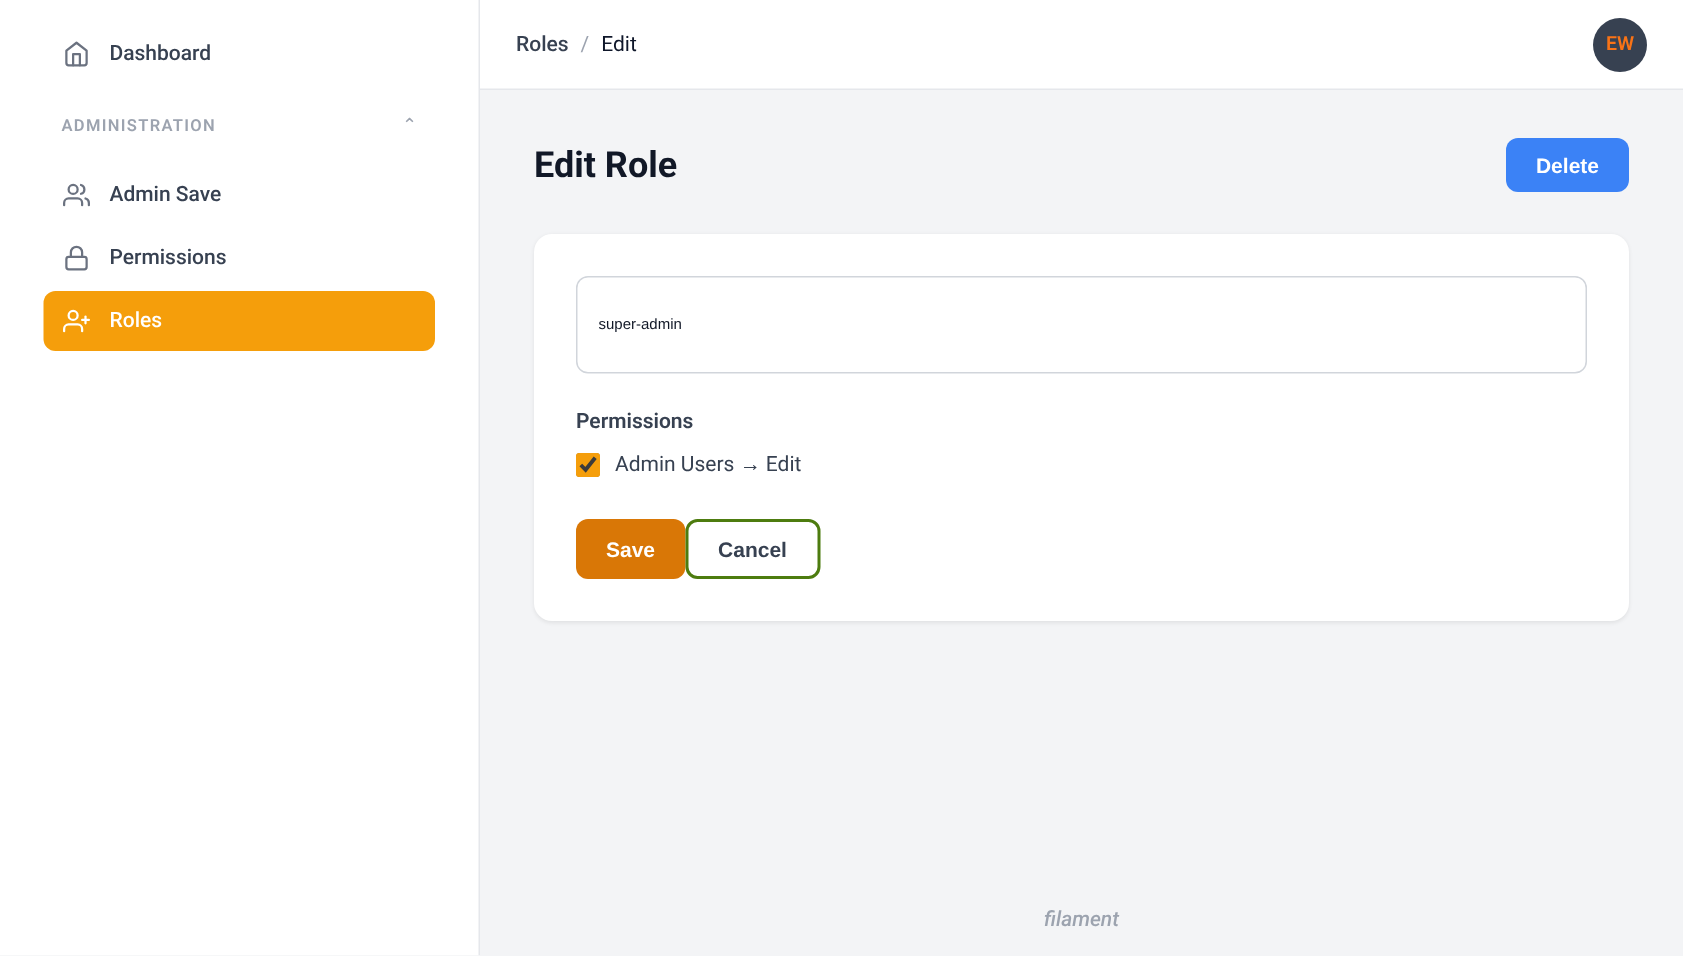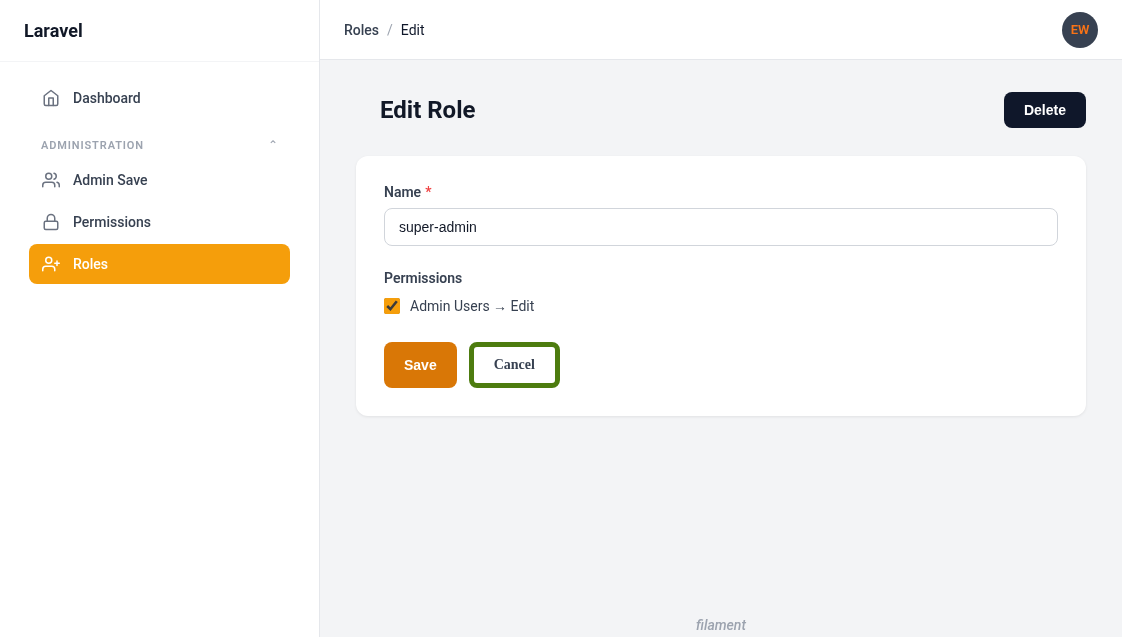--- a/index.html
+++ b/index.html
@@ -53,21 +53,21 @@
       align-items: center;
       justify-content: center;
       color: #6b7280;
     }
     .section-header {
       display: flex;
       align-items: center;
       justify-content: space-between;
       padding: 8px 12px;
       margin-top: 12px;
-      margin-bottom: 0;
+      margin-bottom: 12px;
     }
     .section-label {
       font-size: 11px;
       font-weight: 600;
       color: #9ca3af;
       letter-spacing: 0.08em;
       text-transform: uppercase;
     }
     .section-chevron {
       color: #9ca3af;
@@ -140,24 +140,23 @@
     .page-header {
       display: flex;
       align-items: center;
       justify-content: space-between;
       margin-bottom: 28px;
     }
     .page-title {
       font-size: 24px;
       font-weight: 700;
       color: #111827;
-      margin-left: 24px;
     }
     .btn-delete {
-      background: #0f172a;
+      background: #3b82f6;
       color: #fff;
       border: none;
       padding: 10px 20px;
       border-radius: 8px;
       font-size: 14px;
       font-weight: 600;
       cursor: pointer;
     }
 
     .form-section {
@@ -176,24 +175,24 @@
       font-size: 14px;
       font-weight: 600;
       color: #374151;
       margin-bottom: 8px;
     }
     .form-label .required {
       color: #ef4444;
     }
     .form-input {
       width: 100%;
-      padding: 10px 14px;
+      padding: 26px 14px;
       border: 1px solid #d1d5db;
       border-radius: 8px;
-      font-size: 14px;
+      font-size: 10px;
       color: #111827;
       outline: none;
     }
 
     .permissions-label {
       font-size: 14px;
       font-weight: 600;
       color: #374151;
       margin-bottom: 12px;
     }
@@ -212,63 +211,60 @@
     }
     .checkbox-item input[type="checkbox"] {
       width: 16px;
       height: 16px;
       accent-color: #f59e0b;
       cursor: pointer;
     }
 
     .form-actions {
       display: flex;
-      gap: 12px;
     }
     .btn-save {
       background: #d97706;
       color: #fff;
       border: none;
       padding: 10px 20px;
       border-radius: 8px;
       font-size: 14px;
       font-weight: 600;
       cursor: pointer;
     }
     .btn-cancel {
       background: #fff;
       color: #374151;
-      border: 5px solid #4d7c0f;
+      border: 2px solid #4d7c0f;
       padding: 10px 20px;
       border-radius: 8px;
       font-size: 14px;
       font-weight: 600;
       cursor: pointer;
-      font-family: Liberation Serif, serif;
     }
 
     .footer-brand {
       position: absolute;
-      bottom: 4px;
+      bottom: 16px;
       left: 50%;
       transform: translateX(-50%);
       font-size: 14px;
       color: #9ca3af;
       font-style: italic;
       font-weight: 500;
     }
 
     
     svg { display: block; }
   </style>
 </head>
 <body>
 
 <div class="sidebar">
-  <div class="sidebar-brand">Laravel</div>
   <nav class="sidebar-nav">
     <div class="nav-item">
       <span class="icon">
         <svg width="18" height="18" viewBox="0 0 24 24" fill="none" stroke="currentColor" stroke-width="2" stroke-linecap="round" stroke-linejoin="round">
           <path d="M3 9l9-7 9 7v11a2 2 0 01-2 2H5a2 2 0 01-2-2z"></path>
           <polyline points="9 22 9 12 15 12 15 22"></polyline>
         </svg>
       </span>
       <span>Dashboard</span>
     </div>
@@ -325,24 +321,20 @@
   </div>
 
   <div class="page-content">
     <div class="page-header">
       <h1 class="page-title">Edit Role</h1>
       <button class="btn-delete">Delete</button>
     </div>
 
     <div class="form-section">
       <div class="form-group">
-        <div class="form-label">
-          <span>Name</span>
-          <span class="required">*</span>
-        </div>
         <input type="text" class="form-input" value="super-admin" style="">
       </div>
 
       <div class="form-group">
         <div class="permissions-label">Permissions</div>
         <div class="checkbox-group">
           <label class="checkbox-item">
             <input type="checkbox" checked="" style="">
             <span>Admin Users → Edit</span>
           </label>

